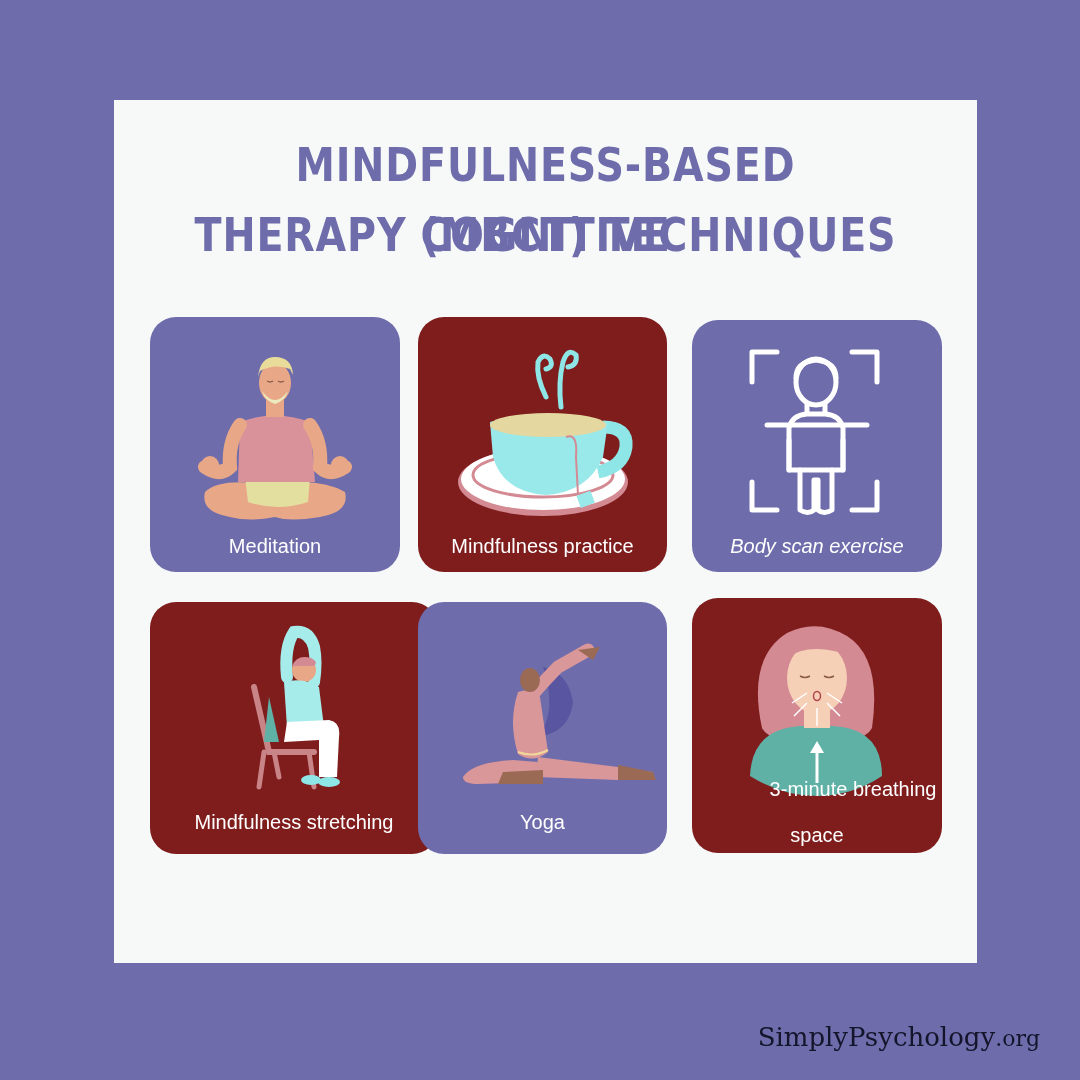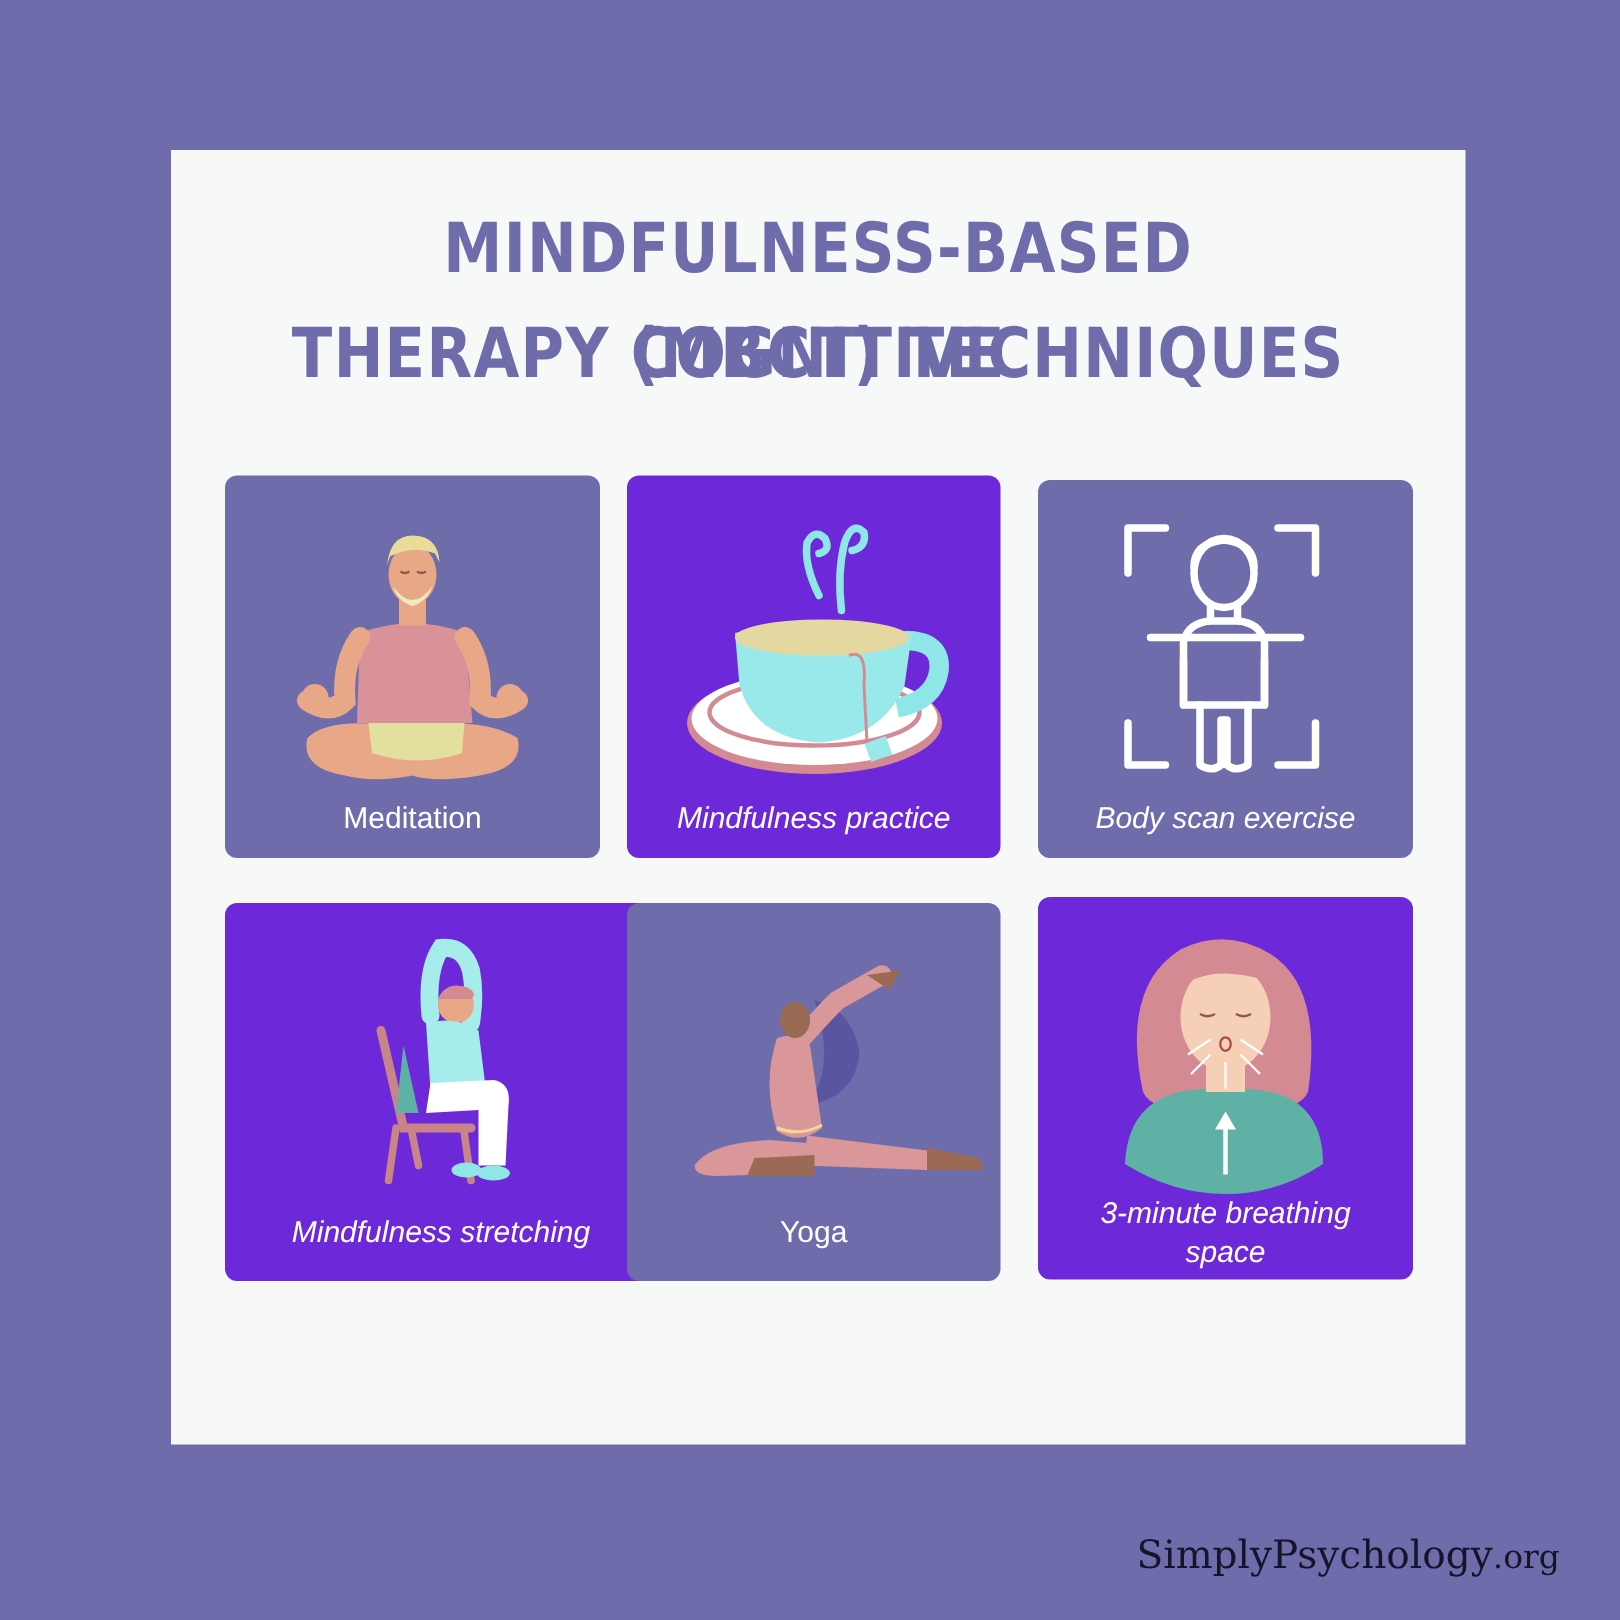--- a/index.html
+++ b/index.html
@@ -16,29 +16,29 @@
       position: absolute; left: 0; top: 0; width: 863px;
       text-align: center;
       font-family: "DejaVu Sans", "Liberation Sans", sans-serif;
       font-weight: bold; color: #6e6cab;
       font-size: 46px; line-height: 70px;
       letter-spacing: 1px;
     }
     .title .l1 { position: absolute; top: 30px; left: 0; width: 100%; transform: scaleX(0.86); transform-origin: center; }
     .title .l2 { position: absolute; top: 100px; left: 0; width: 100%; transform: scaleX(0.86); transform-origin: center; }
     .card {
-      position: absolute; border-radius: 8px; overflow: hidden;
+      position: absolute; border-radius: 26px; overflow: hidden;
     }
     .card .art { position: absolute; left: 0; top: 0; width: 100%; height: 100%; }
     .card .label {
       position: absolute; left: 0; width: 100%; text-align: center;
       color: #ffffff; font-size: 20px; line-height: 30px;
     }
     .purple { background: #6e6cab; }
-    .slate { background: #6d28d9; font-style: italic; }
+    .slate { background: #7f1d1d; }
     .footer {
       position: absolute; right: 40px; top: 1022px;
       font-family: "DejaVu Serif", "Liberation Serif", serif;
       font-size: 26px; color: #14142a;
     }
     .footer .org { font-size: 22px; }
   </style>
 </head>
 <body>
 
@@ -180,17 +180,17 @@
       <path d="M115 95 L100 105"></path>
         <path d="M135 95 L150 105"></path>
       <path d="M115 105 L102 118"></path>
         <path d="M135 105 L148 118"></path>
       <path d="M125 110 L125 128"></path>
     </g>
 
     <path d="M125 185 L125 150" stroke="#ffffff" stroke-width="3"></path>
     <path d="M118 155 L125 143 L132 155Z" fill="#ffffff"></path>
   </svg>
-  <div class="label" style="top:196px;">3-minute breathing</div>
+  <div class="label" style="top:176px;padding-left:36px;">3-minute breathing</div>
   <div class="label" style="top:222px;">space</div>
 </div>
 
 <div class="footer"><span>SimplyPsychology</span><span class="org">.org</span></div>
 
 </body></html>

